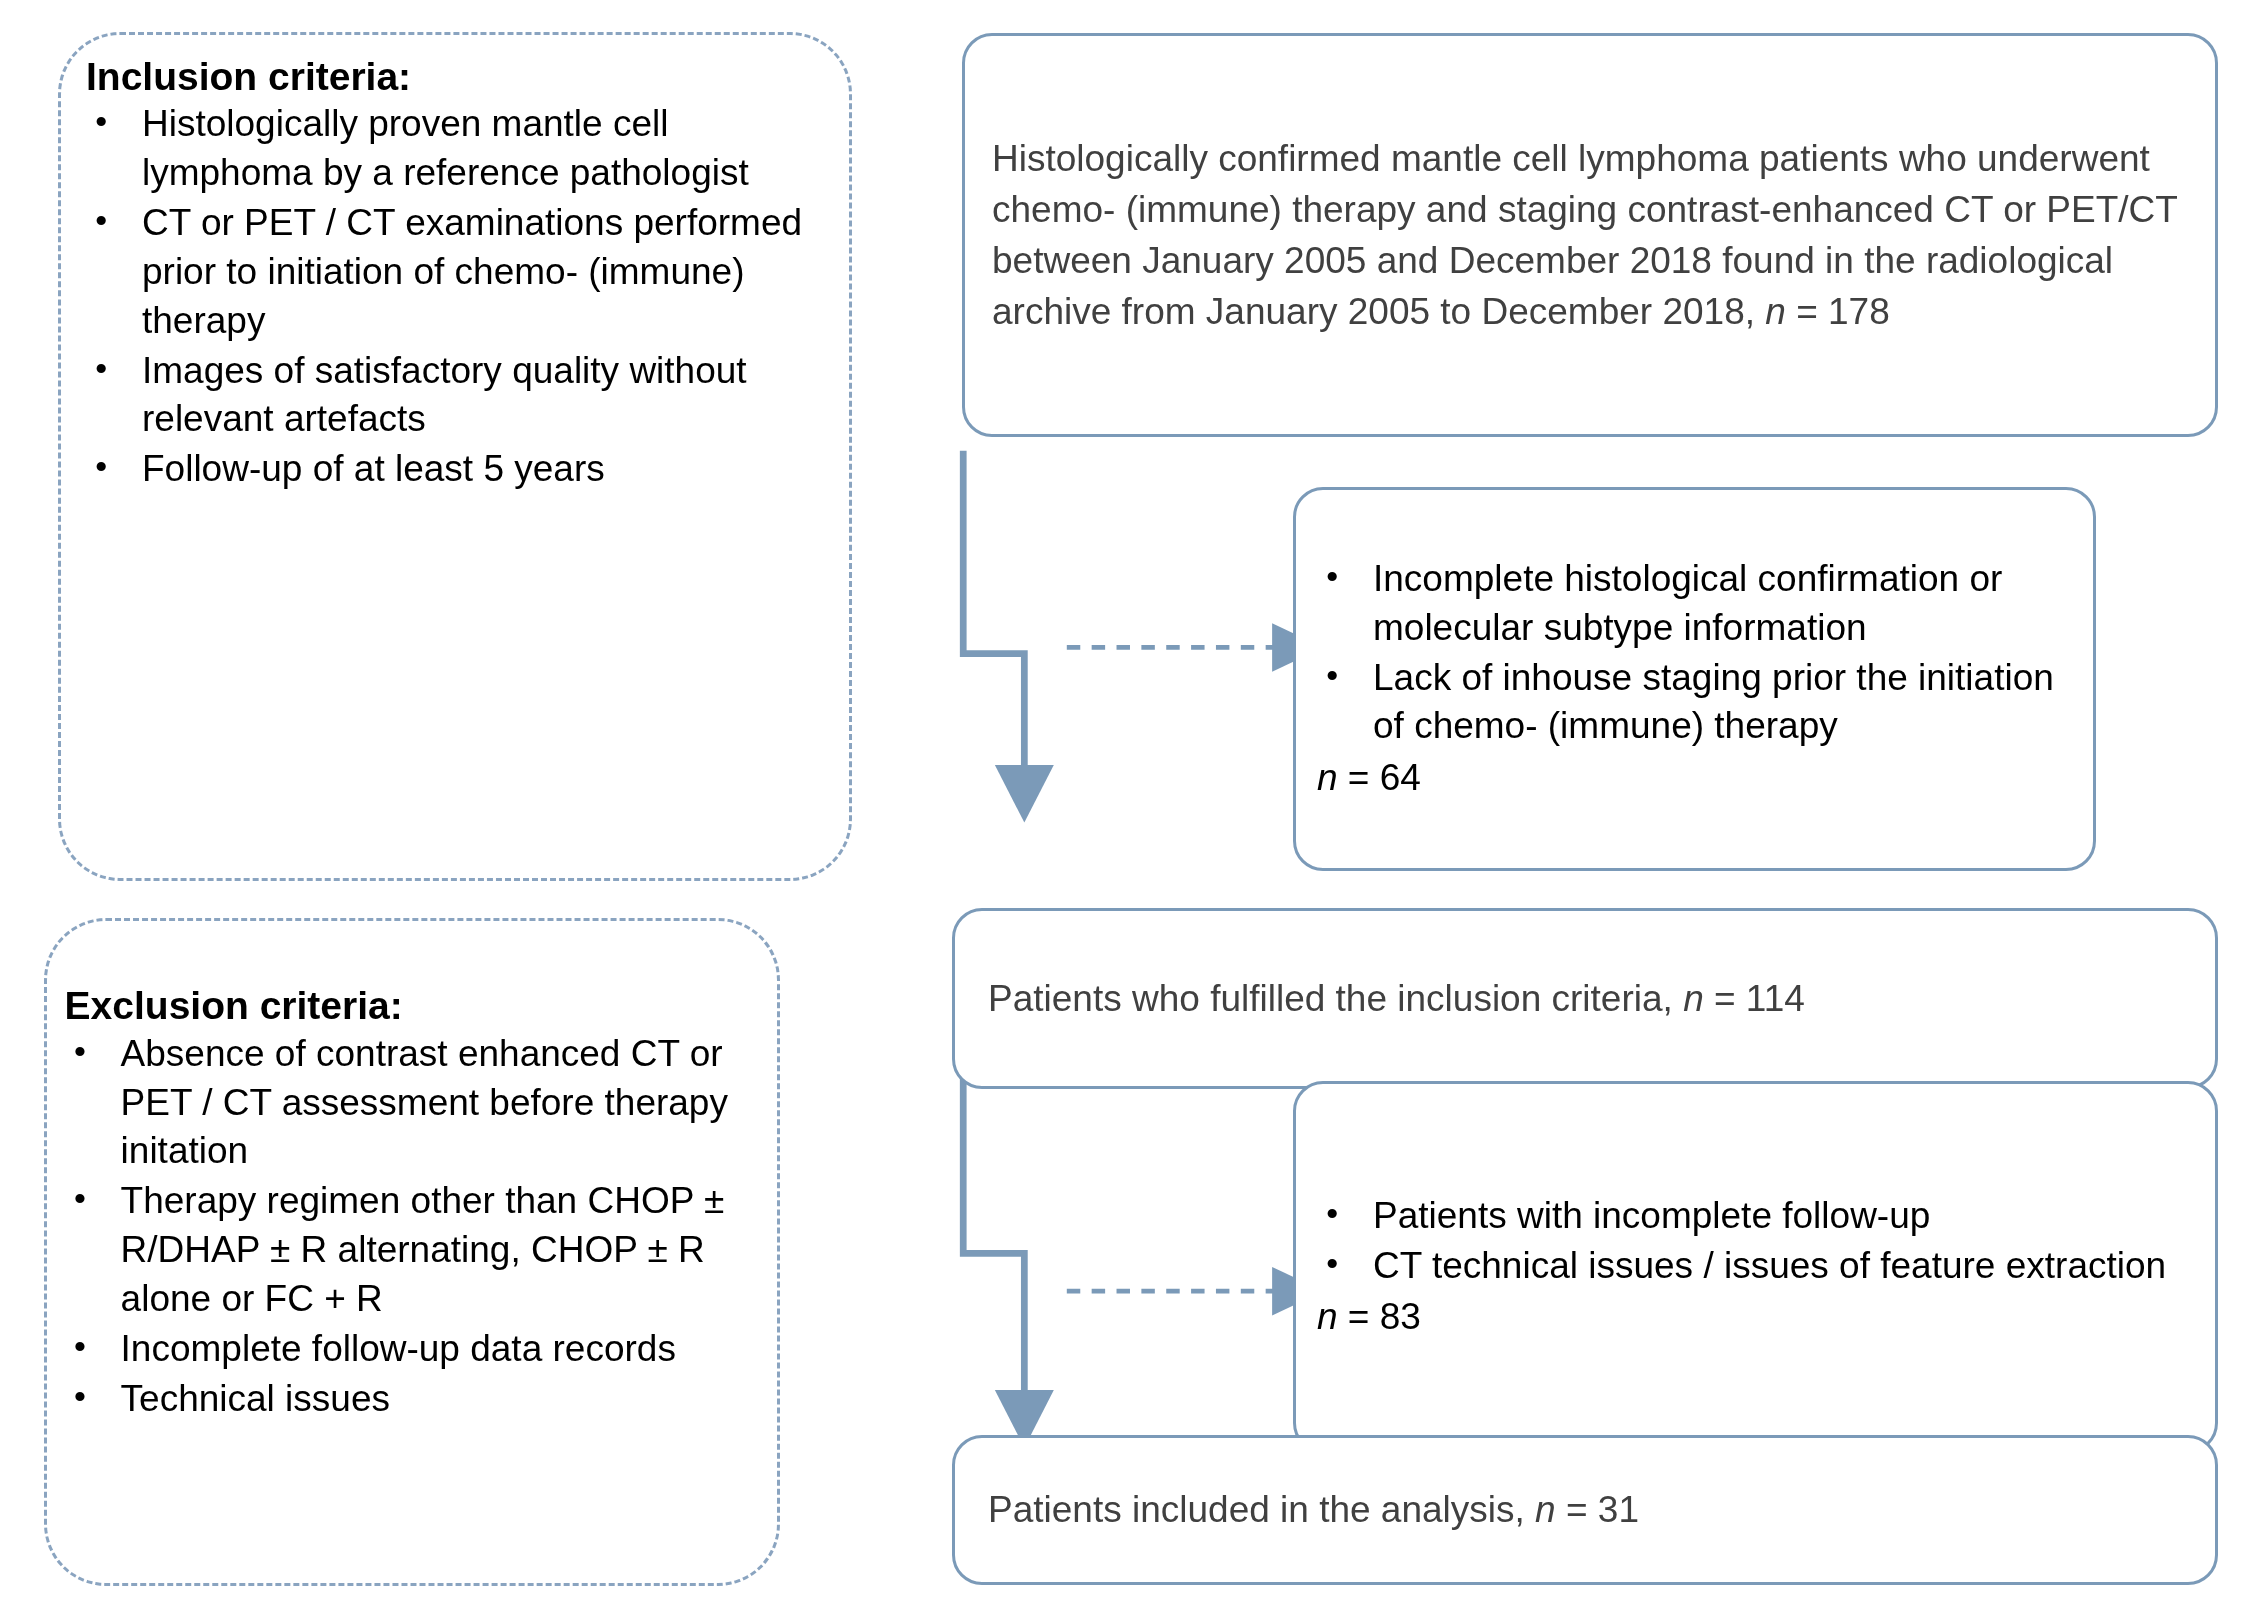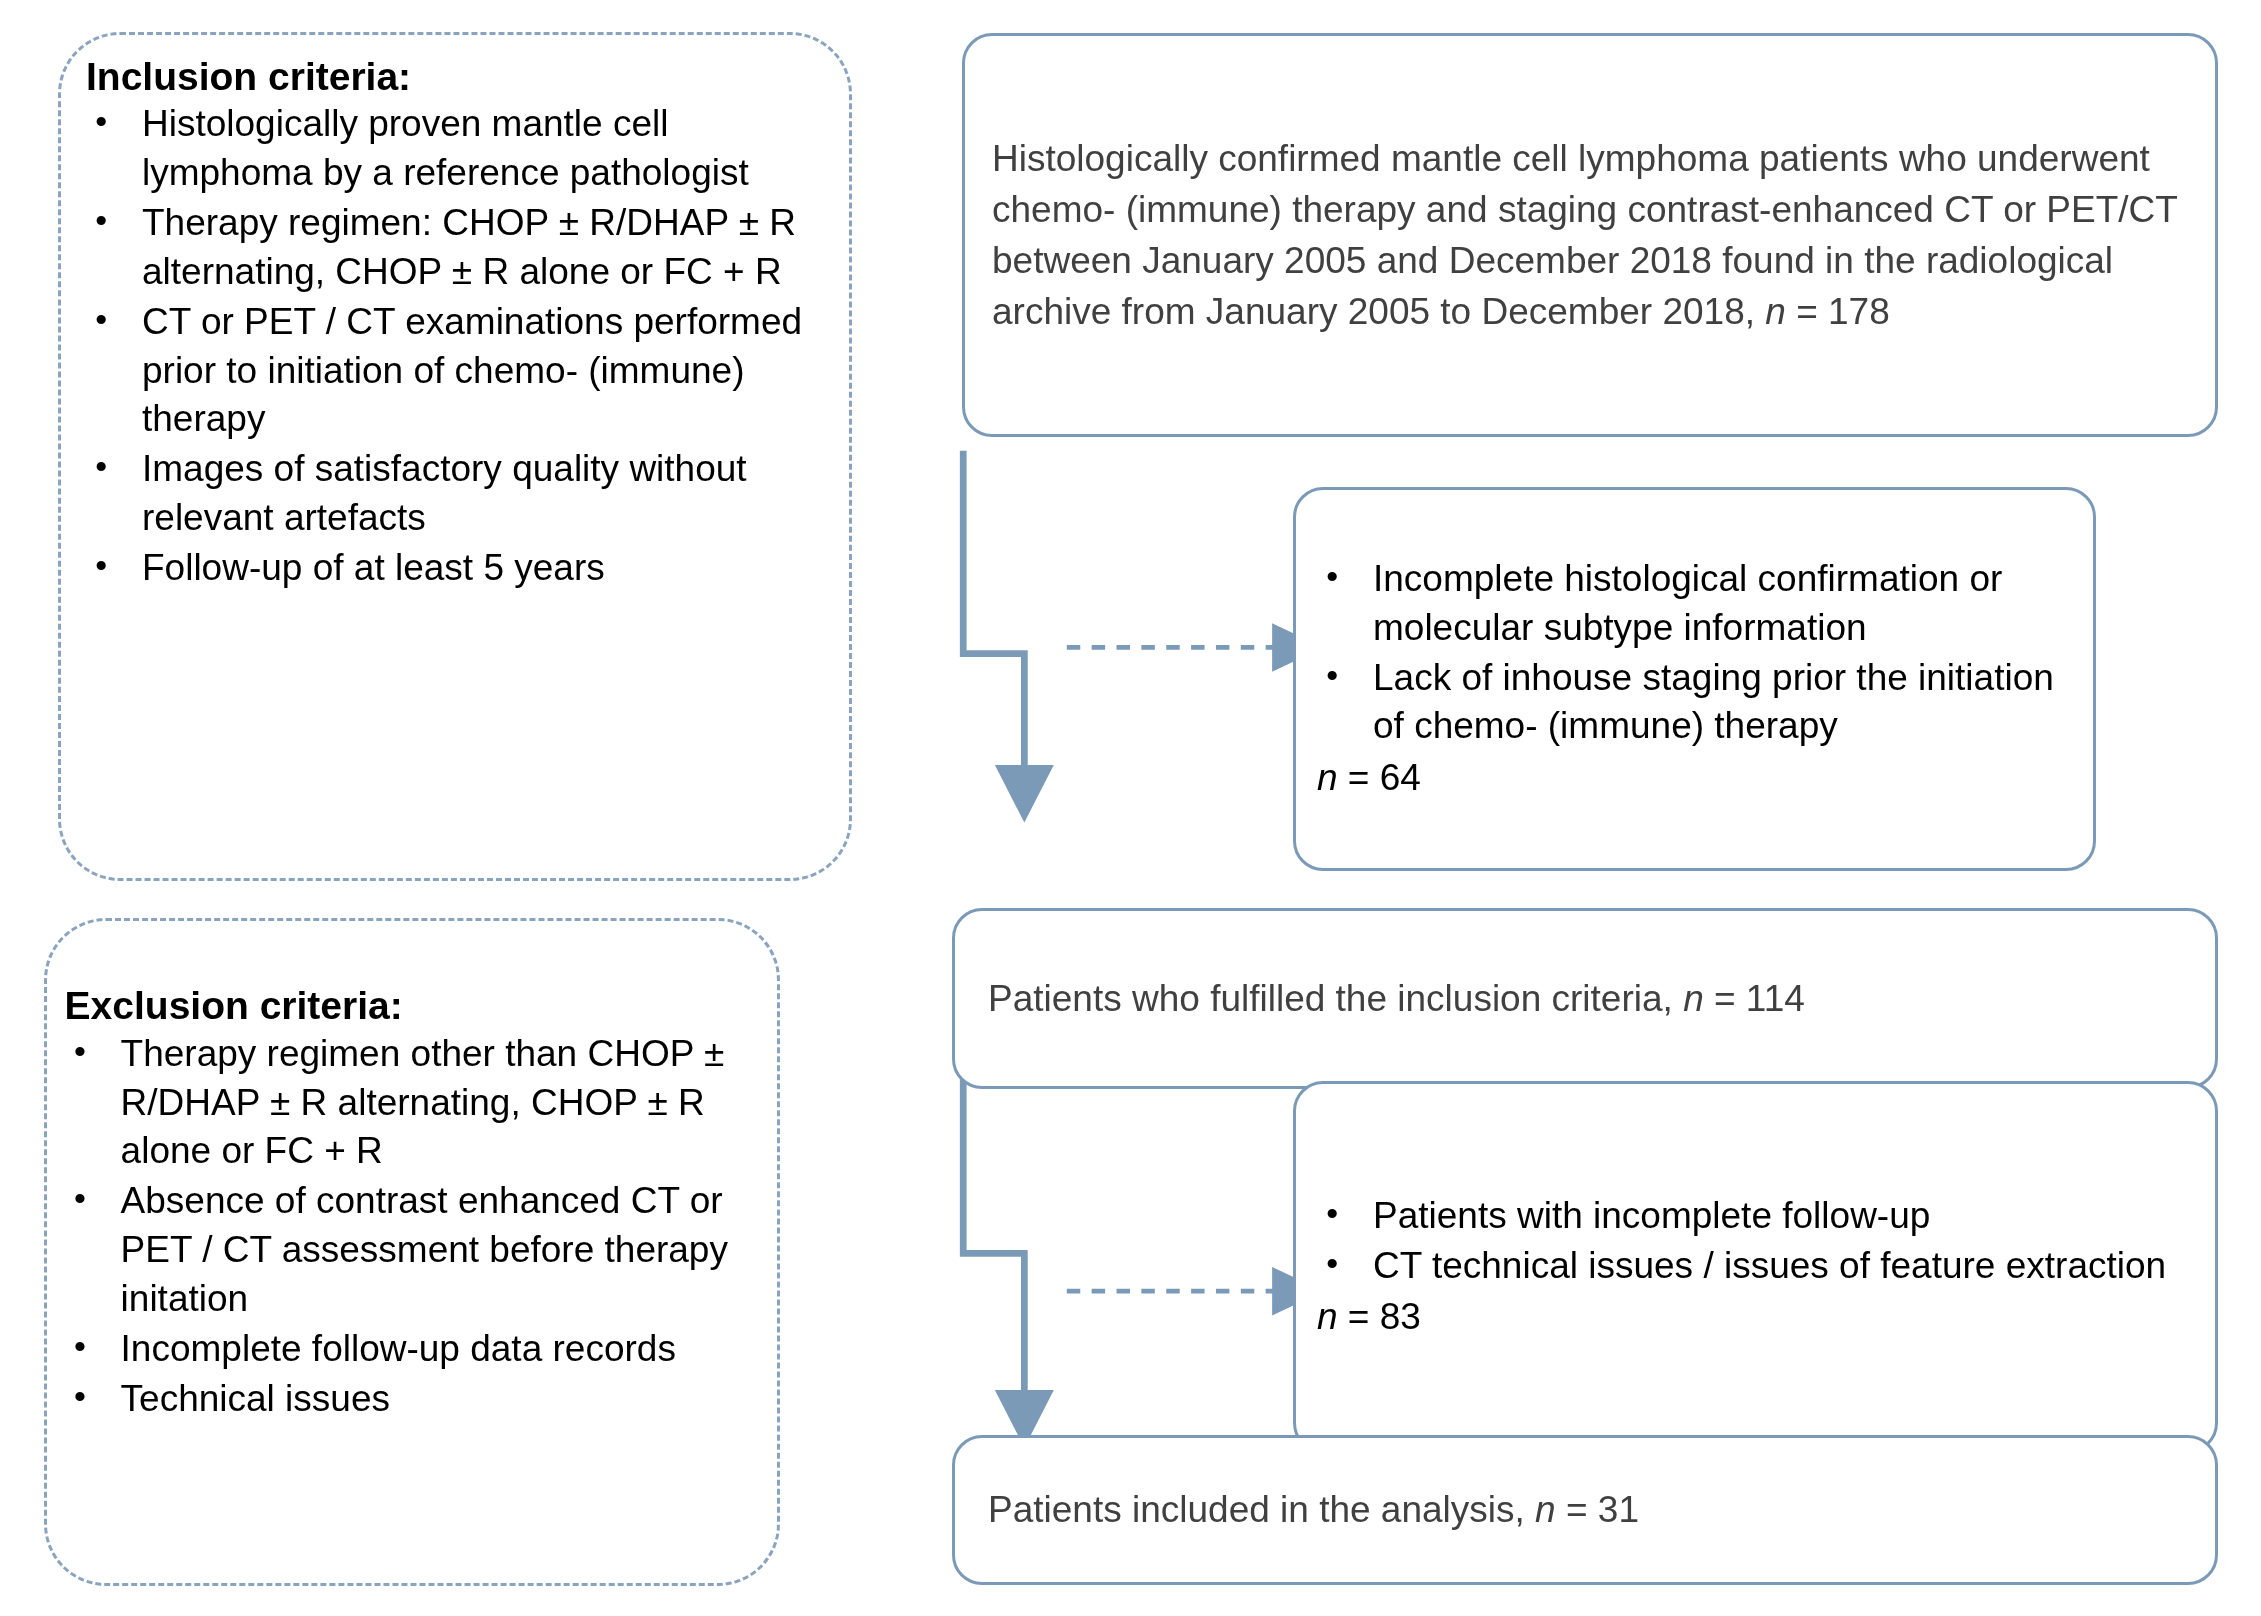--- a/index.html
+++ b/index.html
@@ -116,34 +116,33 @@
     <path d="M 1860 2030 L 1860 2420 L 1978 2420 L 1978 2712" fill="none" stroke="#7b9ab8" stroke-width="13" stroke-linecap="butt" stroke-linejoin="miter" marker-end="url(#solidArrow)"></path>
 
     <line x1="2060" y1="2493" x2="2470" y2="2493" stroke="#7b9ab8" stroke-width="9" stroke-dasharray="26 22" marker-end="url(#dashArrow)"></line>
   </svg>
 
   <div class="box dashed" style="left:58px; top:32px; width:794px; height:849px;">
     <div class="pad top" style="padding:19.7px 24px 0 25px;">
       <div class="title">Inclusion criteria:</div>
       <ul class="bullets">
         <li>Histologically proven mantle cell lymphoma by a reference pathologist</li>
-        <li>Therapy regimen: CHOP ± R/DHAP ± R  alternating, CHOP ± R alone or FC + R</li>
         <li>CT or PET / CT examinations performed prior to initiation of chemo- (immune) therapy</li>
         <li>Images of satisfactory quality without relevant artefacts</li>
         <li>Follow-up of at least 5 years</li>
       </ul>
     </div>
   </div>
 
   <div class="box dashed" style="left:44px; top:918px; width:736px; height:668px;">
     <div class="pad top" style="padding:63px 17.6px 0 17.6px;">
       <div class="title">Exclusion criteria:</div>
       <ul class="bullets">
+        <li>Absence of contrast enhanced CT or PET / CT assessment before therapy initation</li>
         <li>Therapy regimen other than CHOP ± R/DHAP ± R alternating, CHOP ± R alone or FC + R</li>
-        <li>Absence of contrast enhanced CT or PET / CT assessment before therapy initation</li>
         <li>Incomplete follow-up data records</li>
         <li>Technical issues</li>
       </ul>
     </div>
   </div>
 
   <div class="box solid" style="left:962px; top:33px; width:1256px; height:404px;">
     <div class="pad" style="padding:0 30px 0 27px;">
       <p class="para"><span>Histologically confirmed mantle cell lymphoma patients who underwent chemo- (immune) therapy and staging contrast-enhanced CT or PET/CT between January 2005 and December 2018 found in the radiological archive from January 2005 to December 2018, </span><span class="it">n</span><span> = 178</span></p>
     </div>

